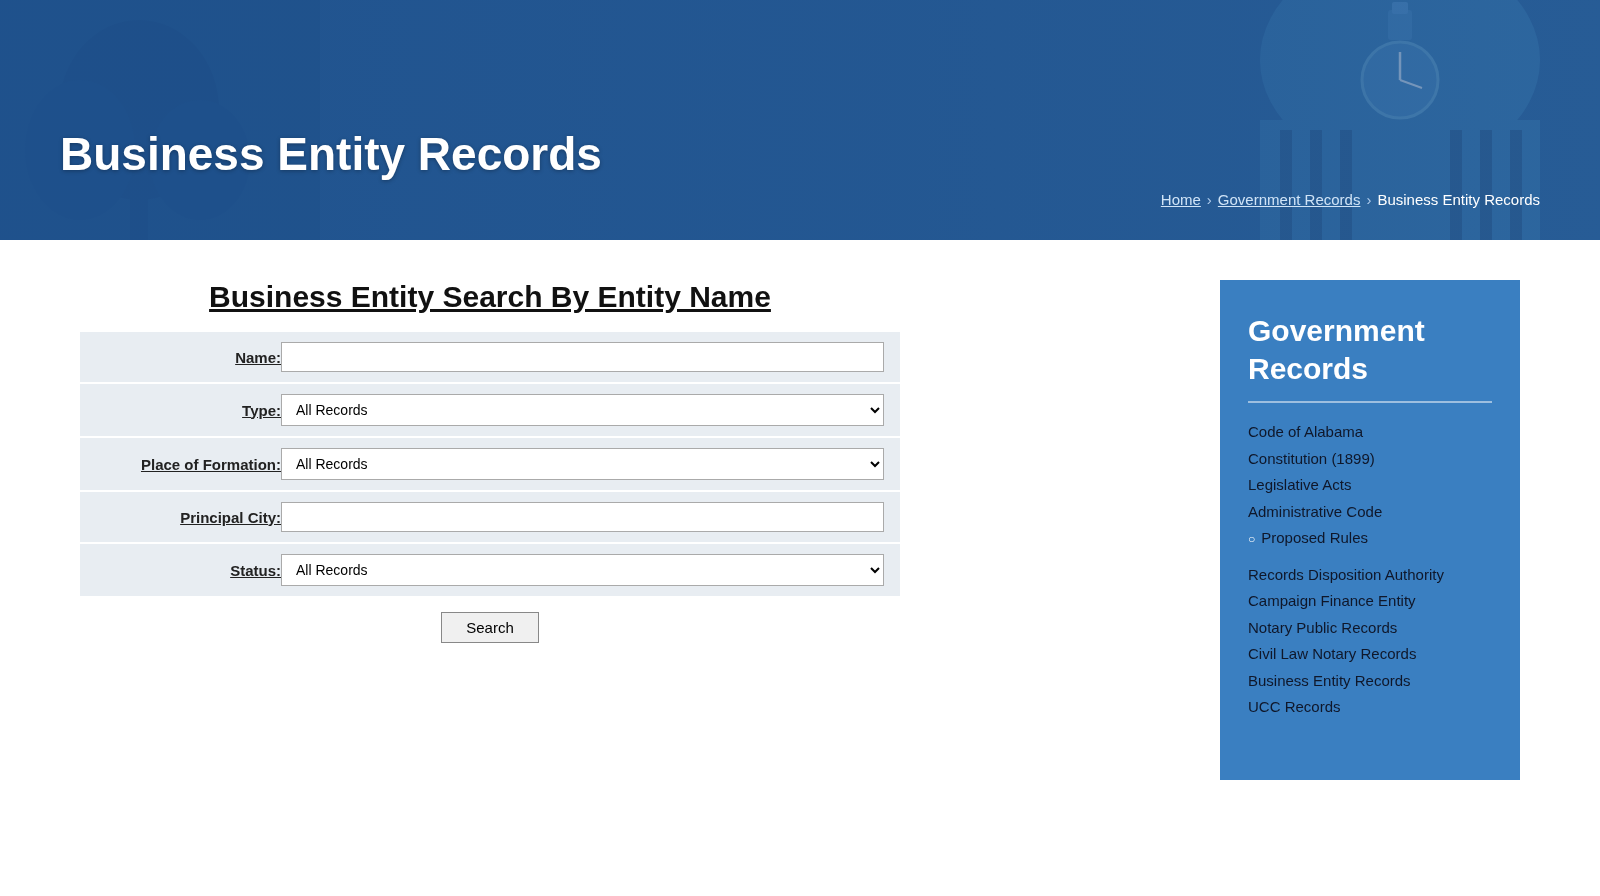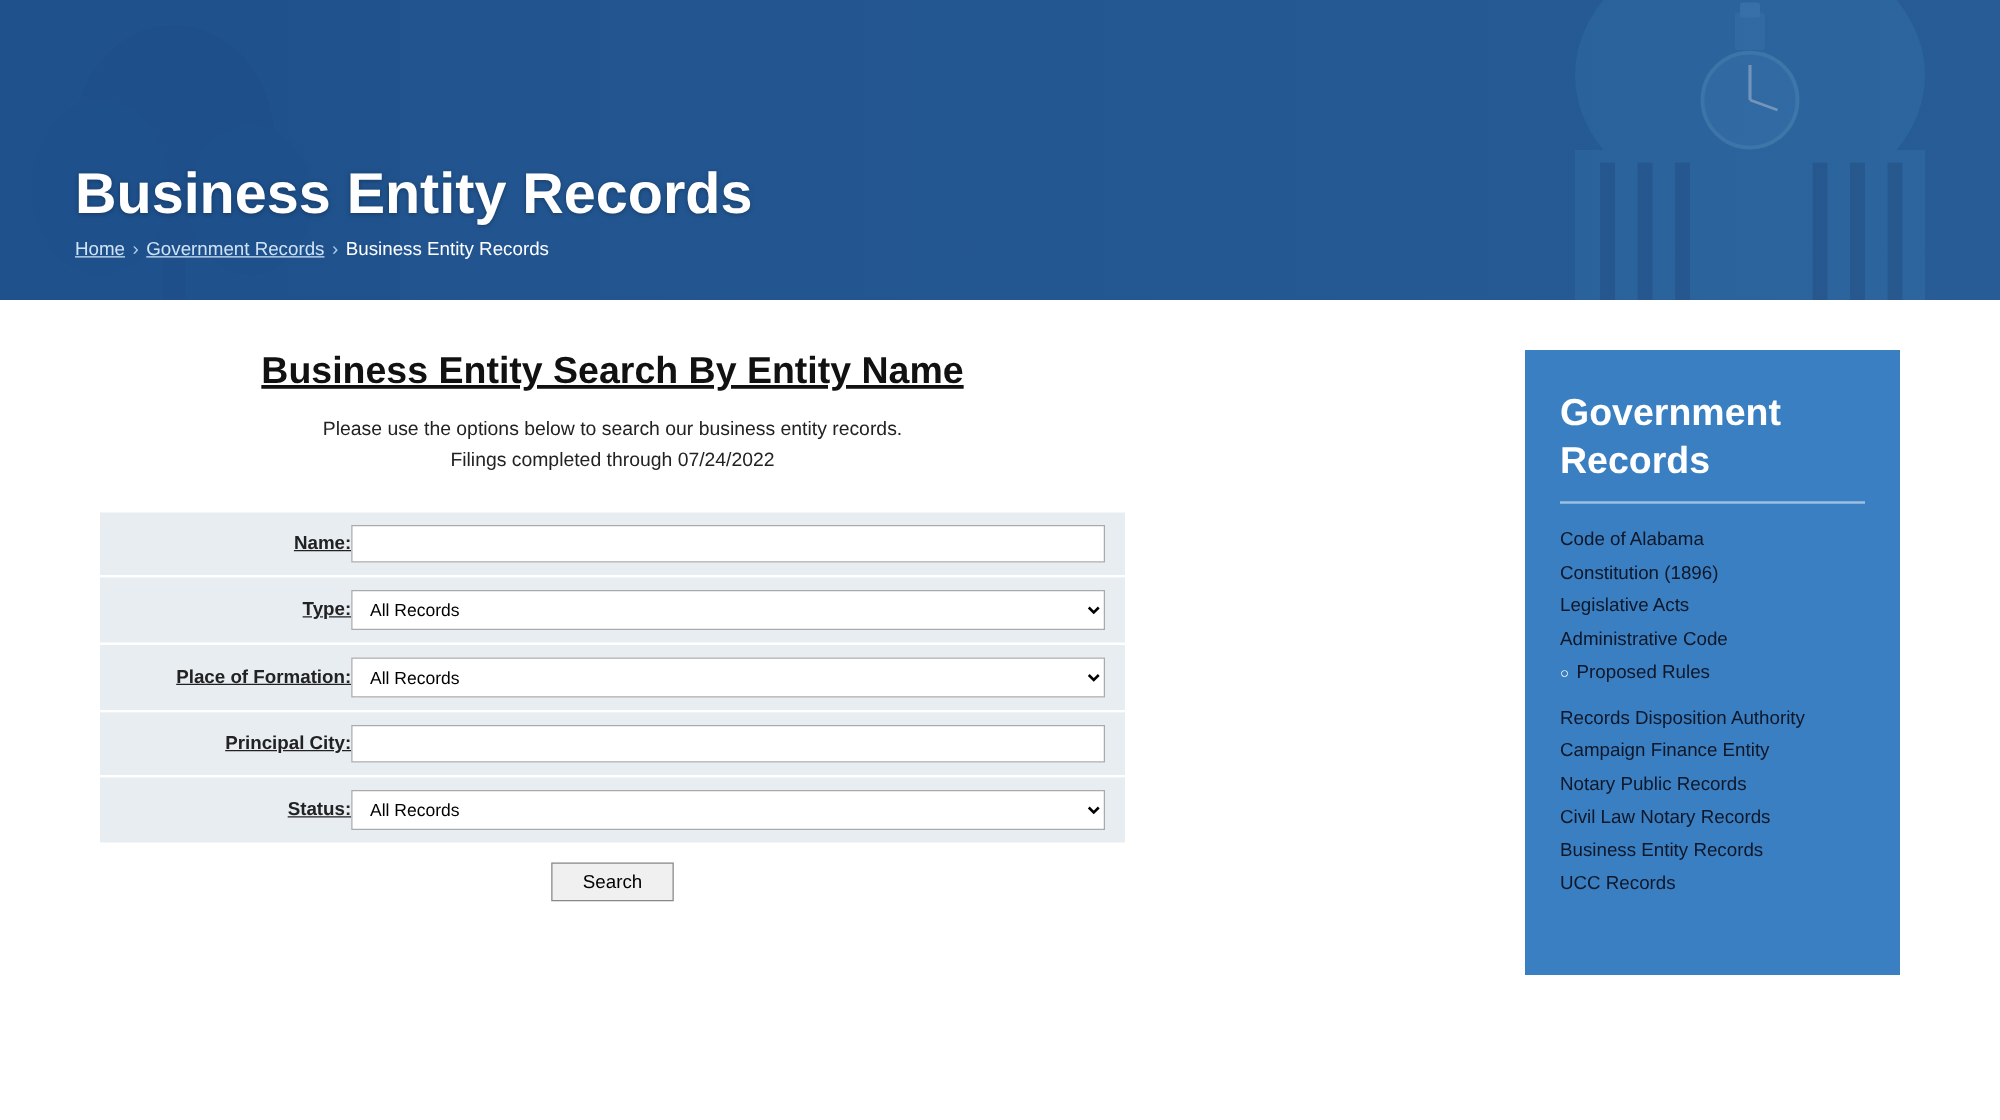--- a/index.html
+++ b/index.html
@@ -55,20 +55,21 @@
       margin-bottom: 10px;
       text-shadow: 0 1px 4px rgba(0,0,0,0.3);
     }
     .breadcrumb {
       font-size: 15px;
       color: #d0e4f7;
       display: flex;
       align-items: center;
       gap: 6px;
       font-family: Arial, Helvetica, sans-serif;
+      justify-content: flex-end;
     }
     .breadcrumb a {
       color: #d0e4f7;
       text-decoration: underline;
       cursor: pointer;
     }
     .breadcrumb .sep {
       color: #b0ccec;
     }
     .breadcrumb .current {
@@ -260,24 +261,20 @@
       <span class="current">Business Entity Records</span>
     </nav>
   </div>
 </header>
 
 <div class="main-layout">
 
   <main class="main-content">
     <section class="search-section">
       <h2 class="search-title">Business Entity Search By Entity Name</h2>
-      <p class="search-desc">
-        <span>Please use the options below to search our business entity records.</span><br>
-        <span>Filings completed through 07/24/2022</span>
-      </p>
 
       <div>
 
         <div class="form-row">
           <div class="form-label">Name:</div>
           <div class="form-control">
             <input type="text" style="">
           </div>
         </div>
 
@@ -332,21 +329,21 @@
   </main>
 
   <aside class="sidebar">
     <h2 class="sidebar-title">Government Records</h2>
     <hr class="sidebar-divider">
     <ul class="sidebar-links">
       <li>
         <a>Code of Alabama</a>
       </li>
       <li>
-        <a>Constitution (1896)</a>
+        <a>Constitution (1899)</a>
       </li>
       <li>
         <a>Legislative Acts</a>
       </li>
       <li>
         <a>Administrative Code</a>
       </li>
       <li class="proposed-rules">
         <a>Proposed Rules</a>
       </li>

